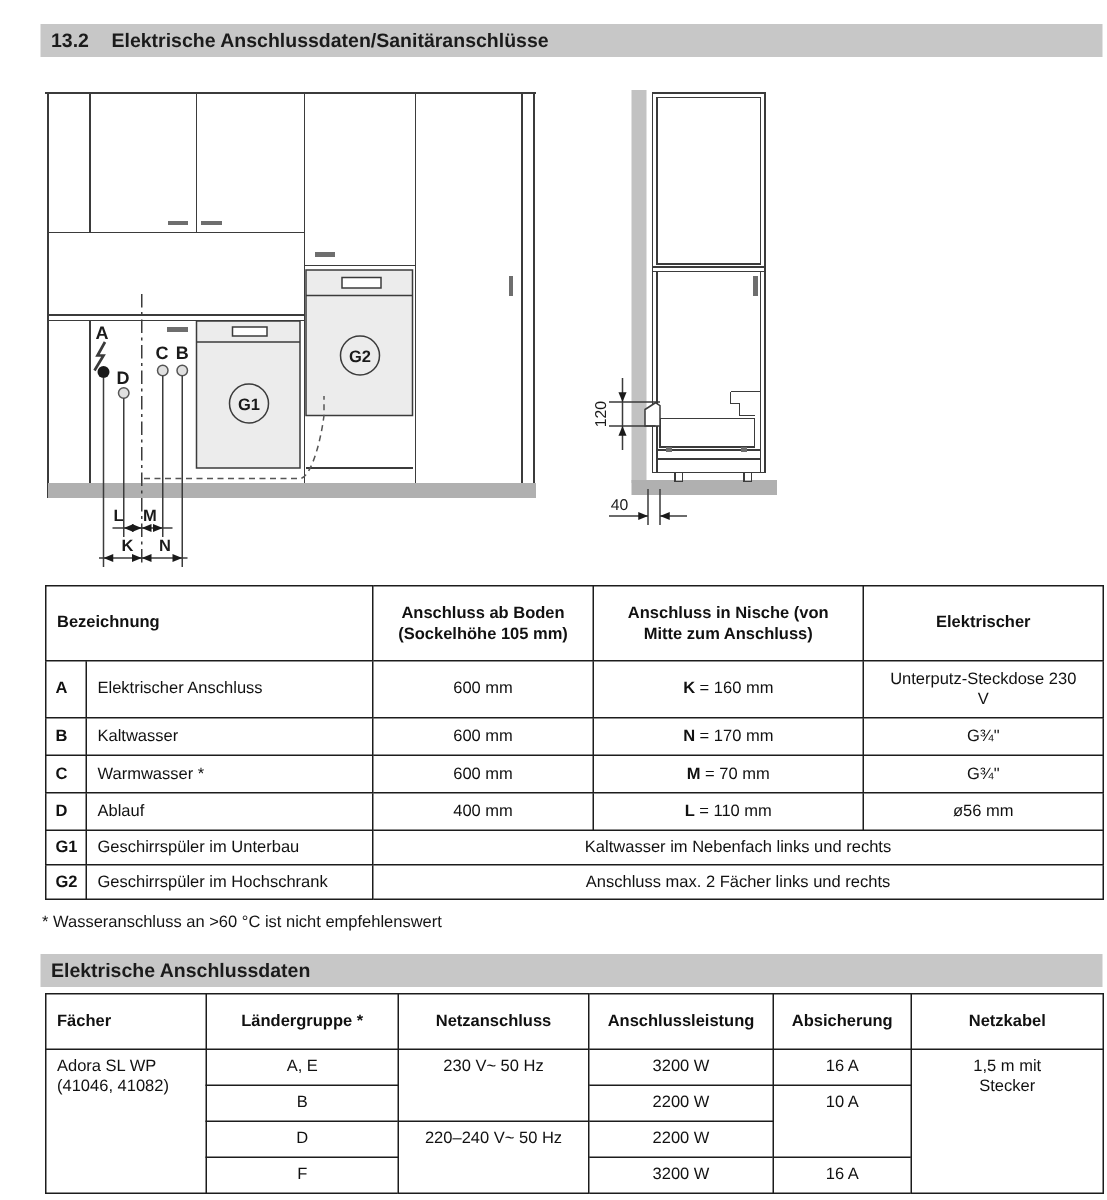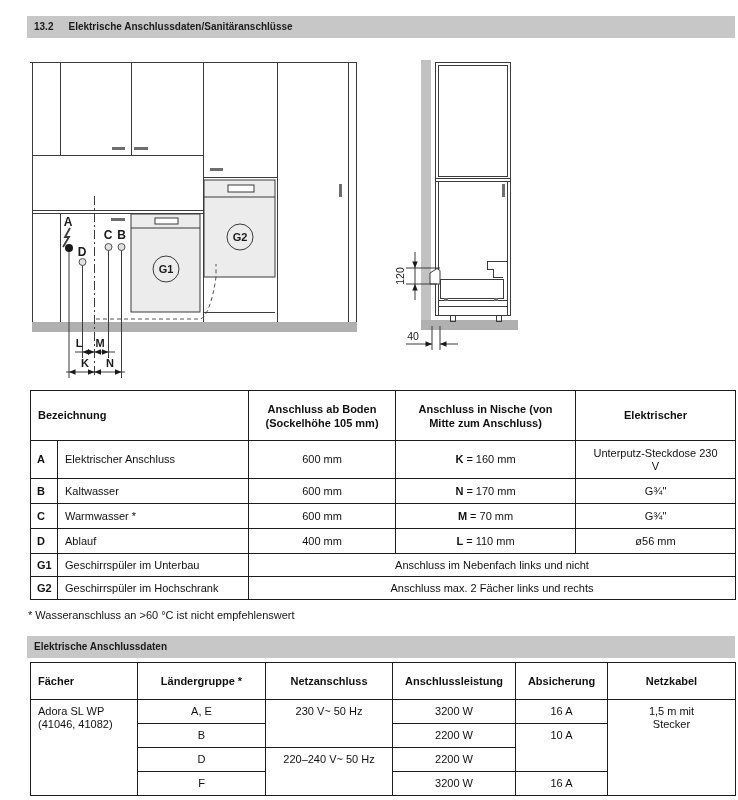--- a/index.html
+++ b/index.html
@@ -3,21 +3,21 @@
 <meta charset="utf-8">
 <style>
   html,body { margin:0; padding:0; }
   body {
     width:738px; height:800px; position:relative; background:#ffffff;
     font-family:"Liberation Sans", sans-serif; color:#111;
     -webkit-font-smoothing:antialiased;
   }
   .section-bar {
     position:absolute; left:27px; width:708px; height:22px;
-    background:#c7c7c7; font-weight:bold; font-size:10px; color:#1b1b1b;
+    background:#c7c7c7; font-weight:bold; font-size:13px; color:#1b1b1b;
     line-height:22px; white-space:nowrap; overflow:hidden;
   }
   #bar1 { top:16px; }
   #bar2 { top:636px; }
   .section-bar .num { margin-left:7px; margin-right:15px; }
   .section-bar .ttl { }
   #bar2 .ttl { margin-left:7px; }
 
   svg.diagram { position:absolute; left:0; top:0; }
   svg text { font-family:"Liberation Sans", sans-serif; }
@@ -210,21 +210,21 @@
   <tr class="h25">
     <td class="key">D</td>
     <td class="al">Ablauf</td>
     <td>400 mm</td>
     <td><span class="dimk">L</span><span class="dimv">= 110 mm</span></td>
     <td>ø56 mm</td>
   </tr>
   <tr class="h23">
     <td class="key">G1</td>
     <td class="al">Geschirrspüler im Unterbau</td>
-    <td colspan="3">Anschluss im Nebenfach links und nicht</td>
+    <td colspan="3">Kaltwasser im Nebenfach links und rechts</td>
   </tr>
   <tr class="h23">
     <td class="key">G2</td>
     <td class="al">Geschirrspüler im Hochschrank</td>
     <td colspan="3">Anschluss max. 2 Fächer links und rechts</td>
   </tr>
 </tbody>
   </table>
 
 <div id="footnote">* Wasseranschluss an &gt;60 °C ist nicht empfehlenswert</div>

